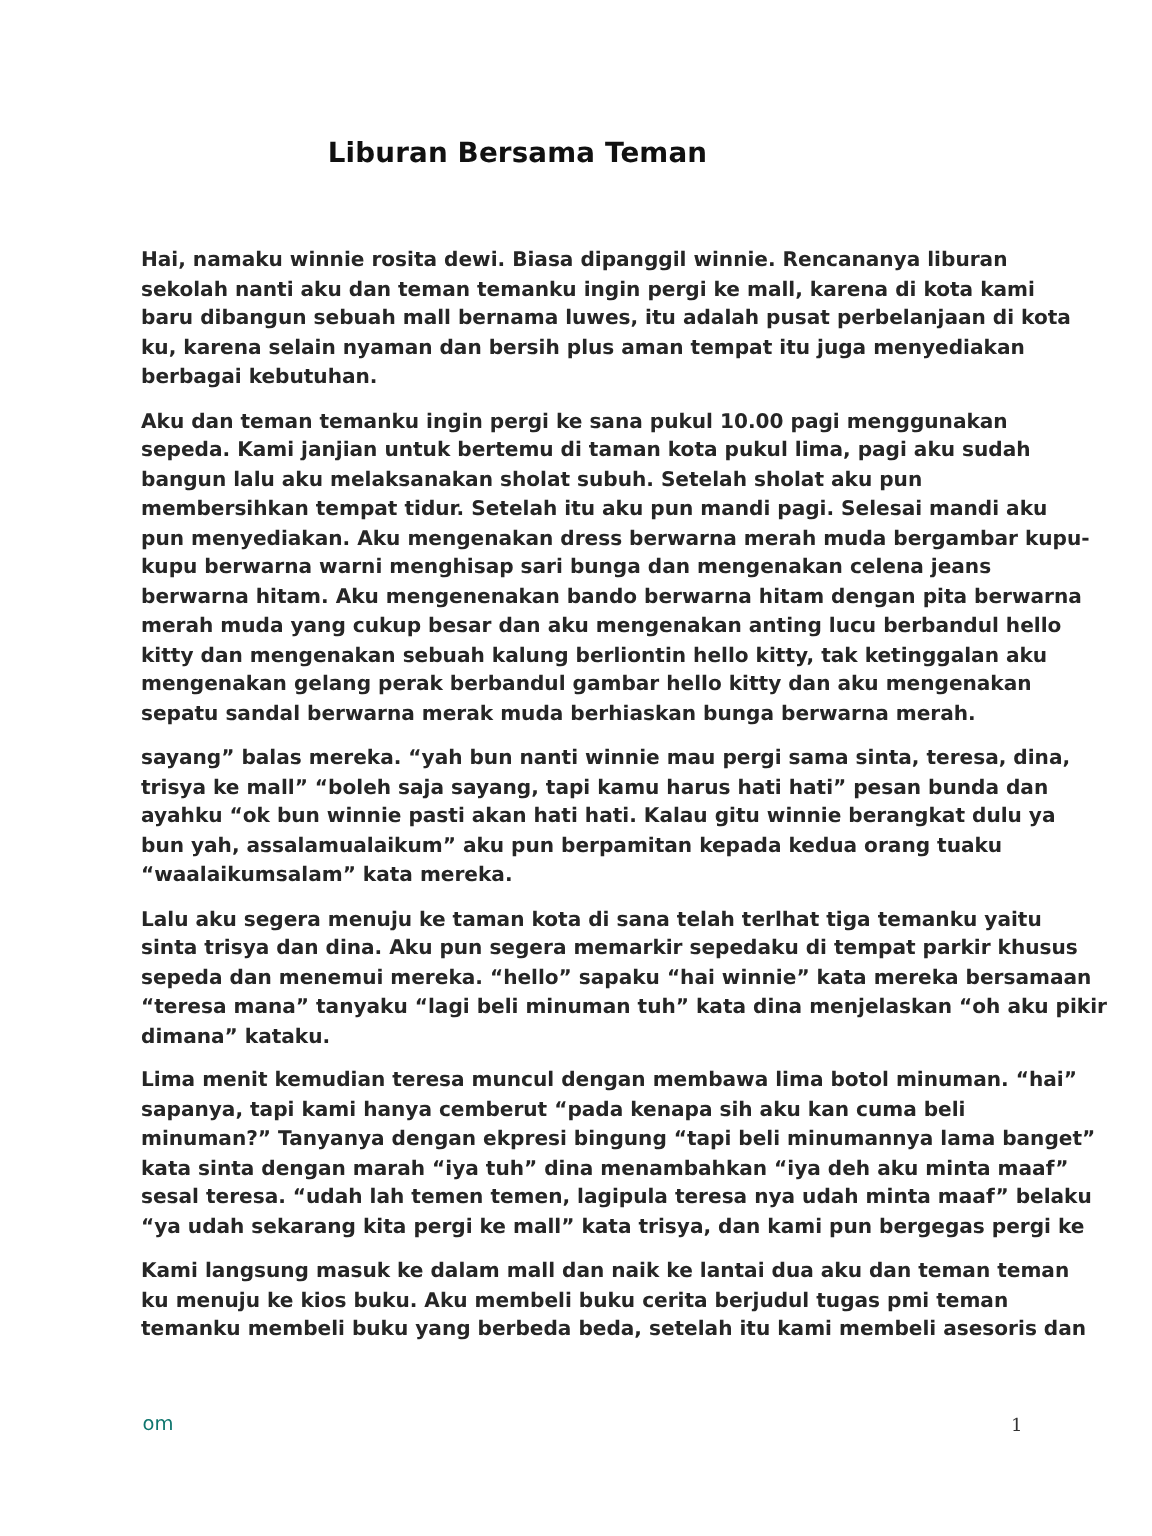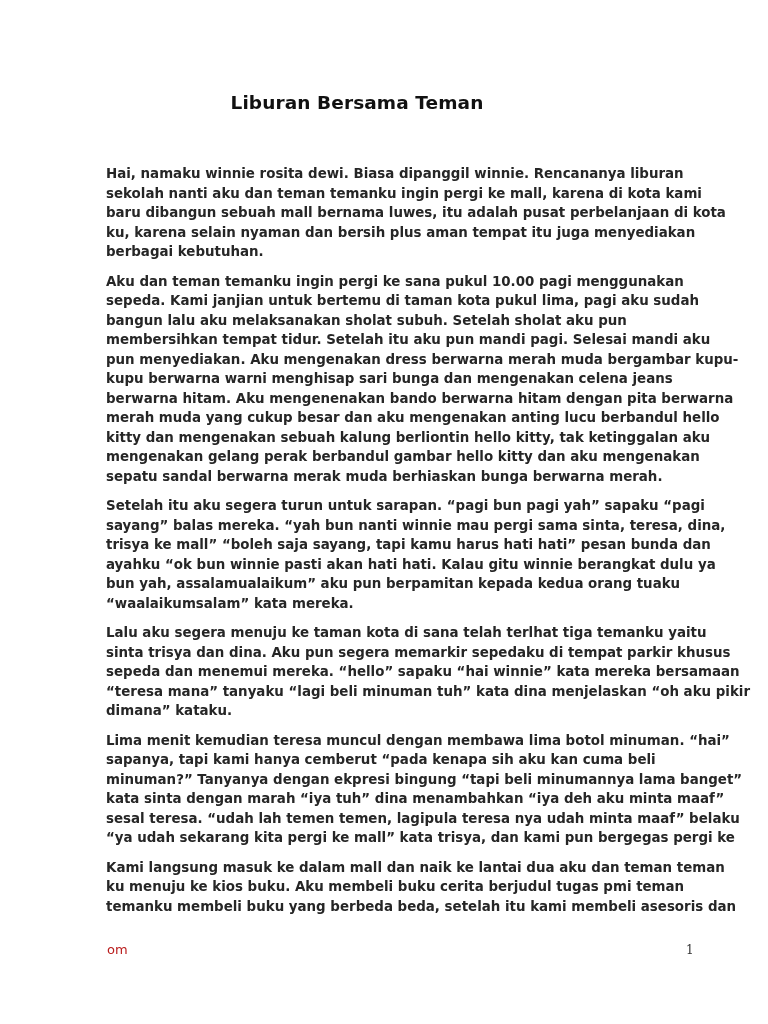--- a/index.html
+++ b/index.html
@@ -10,21 +10,21 @@
     body {
       width: 768px;
       height: 1024px;
       position: relative;
       overflow: hidden;
       font-family: "DejaVu Sans", sans-serif;
       color: #222222;
     }
     .page {
       position: absolute;
-      left: 16px;
+      left: 4px;
       top: 0;
       width: 620px;
       height: 1024px;
       background: #ffffff;
     }
     .title {
       position: absolute;
       top: 92px;
       left: 0;
       width: 100%;
@@ -52,21 +52,21 @@
       font-weight: bold;
     }
     .para .line {
       display: block;
     }
     .footer-link {
       position: absolute;
       left: 91px;
       top: 942px;
       font-size: 13px;
-      color: #b91c1c;
+      color: #0f766e;
       cursor: pointer;
     }
     .page-number {
       position: absolute;
       left: 670px;
       top: 943px;
       font-family: "DejaVu Serif", serif;
       font-size: 12px;
       color: #333333;
     }
@@ -92,21 +92,20 @@
       <span class="line">membersihkan tempat tidur. Setelah itu aku pun mandi pagi. Selesai mandi aku</span>
       <span class="line">pun menyediakan. Aku mengenakan dress berwarna merah muda bergambar kupu-</span>
       <span class="line">kupu berwarna warni menghisap sari bunga dan mengenakan celena jeans</span>
       <span class="line">berwarna hitam. Aku mengenenakan bando berwarna hitam dengan pita berwarna</span>
       <span class="line">merah muda yang cukup besar dan aku mengenakan anting lucu berbandul hello</span>
       <span class="line">kitty dan mengenakan sebuah kalung berliontin hello kitty, tak ketinggalan aku</span>
       <span class="line">mengenakan gelang perak berbandul gambar hello kitty dan aku mengenakan</span>
       <span class="line">sepatu sandal berwarna merak muda berhiaskan bunga berwarna merah.</span>
     </p>
     <p class="para">
-      <span class="line">Setelah itu aku segera turun untuk sarapan. “pagi bun pagi yah” sapaku “pagi</span>
       <span class="line">sayang” balas mereka. “yah bun nanti winnie mau pergi sama sinta, teresa, dina,</span>
       <span class="line">trisya ke mall” “boleh saja sayang, tapi kamu harus hati hati” pesan bunda dan</span>
       <span class="line">ayahku “ok bun winnie pasti akan hati hati. Kalau gitu winnie berangkat dulu ya</span>
       <span class="line">bun yah, assalamualaikum” aku pun berpamitan kepada kedua orang tuaku</span>
       <span class="line">“waalaikumsalam” kata mereka.</span>
     </p>
     <p class="para">
       <span class="line">Lalu aku segera menuju ke taman kota di sana telah terlhat tiga temanku yaitu</span>
       <span class="line">sinta trisya dan dina. Aku pun segera memarkir sepedaku di tempat parkir khusus</span>
       <span class="line">sepeda dan menemui mereka. “hello” sapaku “hai winnie” kata mereka bersamaan</span>

